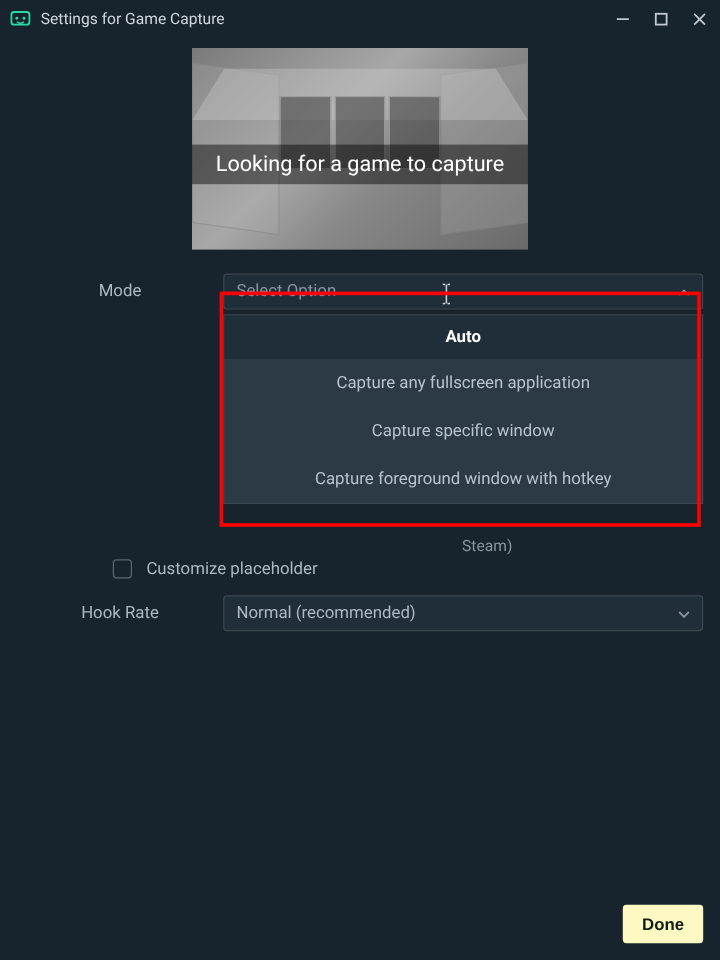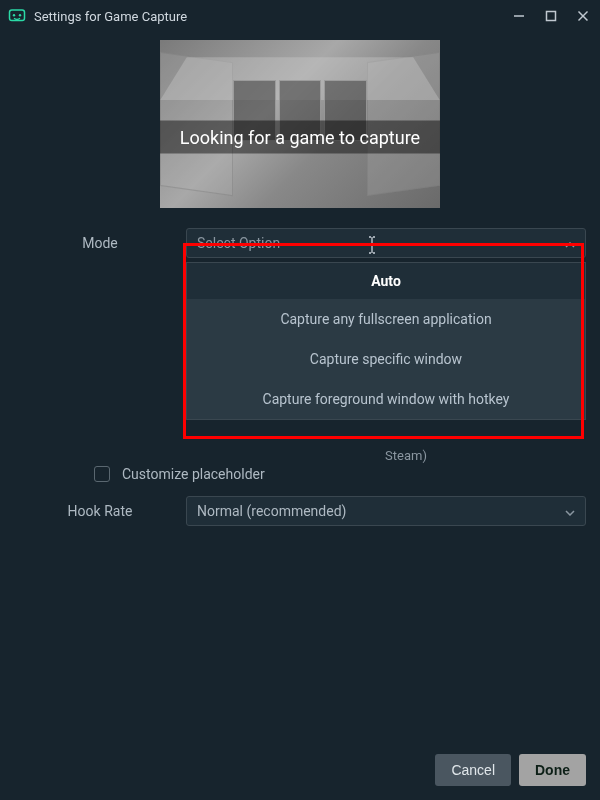--- a/index.html
+++ b/index.html
@@ -212,21 +212,21 @@
       border-radius: 3px;
       font-size: 14px;
       font-weight: 500;
       cursor: pointer;
     }
     .btn-cancel {
       background: #4a5660;
       color: #e0e6ea;
     }
     .btn-done {
-      background: #a3a3a3;
+      background: #fef9c3;
       color: #0e2018;
       font-weight: 600;
     }
   </style>
 </head>
 <body>
 
 <div class="titlebar">
   <div class="app-icon">
     <svg viewBox="0 0 24 24">
@@ -319,15 +319,14 @@
         </span>
       </div>
     </div>
   </div>
 
 </div>
 
 <div class="highlight-box"></div>
 
 <div class="footer">
-  <button class="btn btn-cancel">Cancel</button>
   <button class="btn btn-done">Done</button>
 </div>
 
 </body></html>

